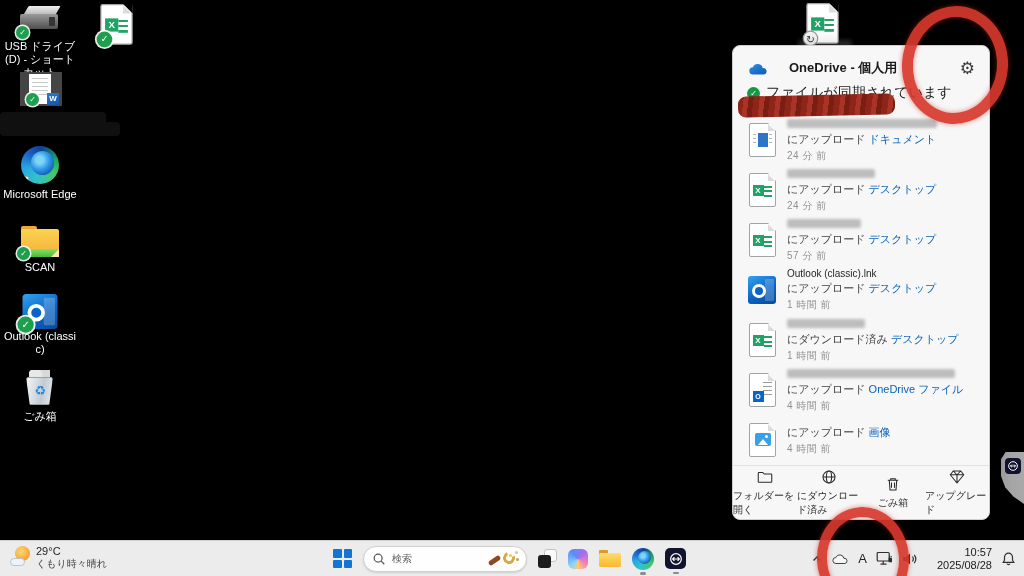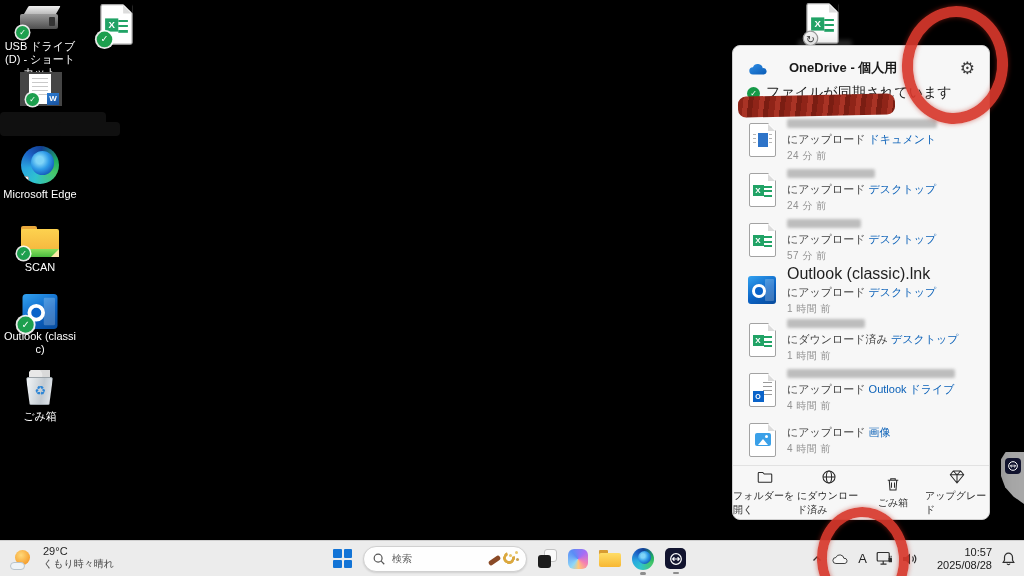--- a/index.html
+++ b/index.html
@@ -91,33 +91,33 @@
   .gear { margin-left:auto; font-size:17px; color:#3b3b3b; line-height:17px; cursor:pointer; }
   .pstatus { display:flex; align-items:center; gap:6px; margin-top:7px; }
   .schk { width:13px; height:13px; border-radius:50%; background:#159947; color:#fff; font-size:8px; line-height:13px; text-align:center; flex:0 0 13px; }
   .pstatus span.st { font-size:14px; color:#1b1b1b; }
   .scribble { position:absolute; left:5px; top:49px; width:157px; height:21px; border-radius:8px; transform:rotate(-1.2deg); z-index:3;
     background:repeating-linear-gradient(98deg,#8f2418 0 6px,#a93325 6px 11px,#7a1d12 11px 16px); }
   .rows { margin-top:13px; }
   .row { display:flex; align-items:center; height:50px; padding:0 12px; cursor:pointer; }
   .ric { width:34px; flex:0 0 34px; display:flex; justify-content:center; }
   .rtxt { flex:1; min-width:0; padding-left:8px; }
-  .rname { font-size:16px; color:#1f1f1f; margin-bottom:2px; white-space:nowrap; }
+  .rname { font-size:10px; color:#1f1f1f; margin-bottom:2px; white-space:nowrap; }
   .blurname { height:9px; border-radius:2px; background:#bdbdbd; filter:blur(1.6px); margin:2px 0 4px; }
   .rsub { font-size:11px; color:#3f3f3f; white-space:nowrap; }
   .rlink { color:#0b61b8; text-decoration:none; cursor:pointer; }
   .rtime { font-size:10px; color:#919191; letter-spacing:.5px; margin-top:2px; }
   .actions { position:absolute; left:0; right:0; bottom:0; height:54px; border-top:1px solid #e2e2e2; display:flex; align-items:center; }
   .abtn { flex:1 1 25%; display:flex; flex-direction:column; align-items:center; gap:3px; cursor:pointer; }
   .abtn svg { stroke:#2b2b2b; fill:none; stroke-width:1.4; }
   .abtn span { font-size:10px; color:#2b2b2b; }
 
   
   #taskbar { position:absolute; left:0; top:540px; width:1024px; height:36px; background:#ececec; border-top:1px solid #cfcfcf; z-index:20; }
-  .weather { position:absolute; left:10px; top:4px; display:flex; align-items:flex-end; gap:7px; cursor:pointer; }
+  .weather { position:absolute; left:10px; top:4px; display:flex; align-items:flex-start; gap:0; cursor:pointer; }
   .wic { width:26px; height:22px; position:relative; }
   .sun { position:absolute; left:5px; top:1px; width:15px; height:15px; border-radius:50%; background:radial-gradient(circle at 40% 35%, #ffd97a, #f59d2c 75%); }
   .cl { position:absolute; left:0; bottom:1px; width:15px; height:8px; background:#eef3f7; border:1px solid #b9c4cc; border-radius:8px; }
   .wtxt .t1 { font-size:11px; color:#1f1f1f; }
   .wtxt .t2 { font-size:10px; color:#474747; }
   .center { position:absolute; left:333px; top:0; height:100%; display:flex; align-items:center; gap:11px; }
   .start { width:19px; height:19px; display:grid; grid-template-columns:1fr 1fr; grid-template-rows:1fr 1fr; gap:2px; cursor:pointer; }
   .start i { background:#1374d6; border-radius:1px; }
   .pill { width:164px; height:26px; background:#fefefe; border:1px solid #d0d0d0; border-radius:14px; display:flex; align-items:center; gap:6px; padding:0 8px; box-shadow:0 1px 2px rgba(0,0,0,.12); cursor:pointer; }
   .pill svg { flex:0 0 auto; }
@@ -342,21 +342,21 @@
         <div class="ric">
             <div class="pg">
           <div class="fold"></div>
               <div class="fold2"></div>
               <span class="obars"></span>
           <span class="osq">O</span>
         </div>
           </div>
         <div class="rtxt">
           <div class="blurname" style="width:168px;"></div>
-          <div class="rsub"><span>にアップロード</span> <a class="rlink">Outlook ドライブ</a></div>
+          <div class="rsub"><span>にアップロード</span> <a class="rlink">OneDrive ファイル</a></div>
           <div class="rtime">4 時間 前</div>
         </div>
       </div>
 
       <div class="row">
         <div class="ric">
             <div class="pg">
           <div class="fold"></div>
               <div class="fold2"></div>
               <span class="ipic"></span>

